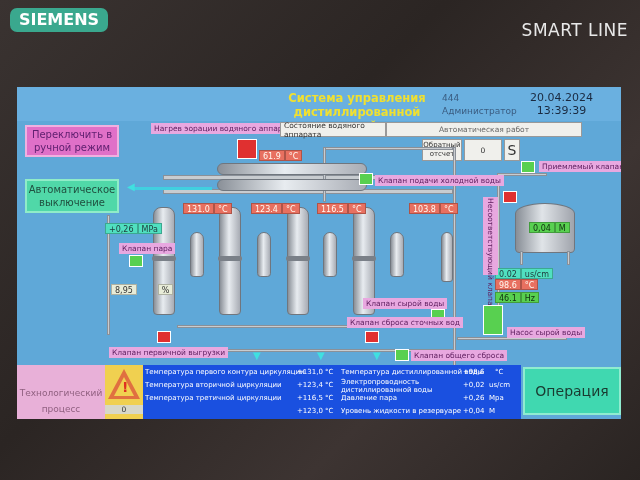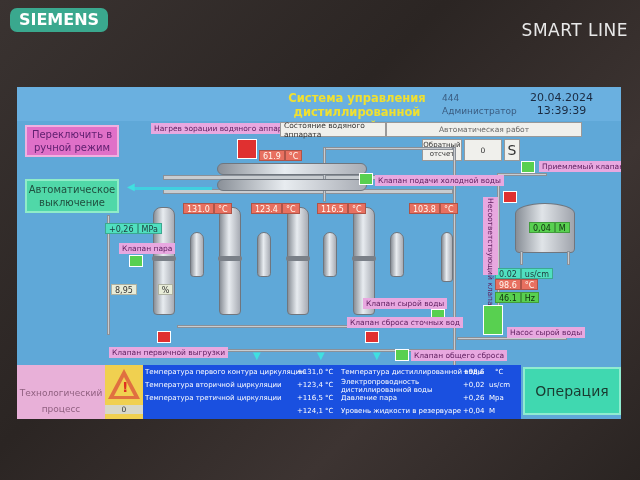--- a/index.html
+++ b/index.html
@@ -199,21 +199,21 @@
       <div class="ro" style="left:2px;top:1px;">Температура первого контура циркуляции</div>
       <div class="ro" style="left:154px;top:1px;">+131,0</div>
       <div class="ro" style="left:182px;top:1px;">°C</div>
       <div class="ro" style="left:2px;top:14px;">Температура вторичной циркуляции</div>
       <div class="ro" style="left:154px;top:14px;">+123,4</div>
       <div class="ro" style="left:182px;top:14px;">°C</div>
       <div class="ro" style="left:2px;top:27px;">Температура третичной циркуляции</div>
       <div class="ro" style="left:154px;top:27px;">+116,5</div>
       <div class="ro" style="left:182px;top:27px;">°C</div>
       <div class="ro" style="left:2px;top:40px;margin-top:40px;">Температура четвертого контура циркуляции</div>
-      <div class="ro" style="left:154px;top:40px;">+124,1</div>
+      <div class="ro" style="left:154px;top:40px;">+123,0</div>
       <div class="ro" style="left:182px;top:40px;">°C</div>
       <div class="ro" style="left:198px;top:1px;">Температура дистиллированной воды</div>
       <div class="ro" style="left:320px;top:1px;">+98,6</div>
       <div class="ro" style="left:352px;top:1px;">°C</div>
       <div class="ro" style="left:198px;top:13px;width:110px;white-space:normal;line-height:8px;">Электропроводность дистиллированной воды</div>
       <div class="ro" style="left:320px;top:14px;">+0,02</div>
       <div class="ro" style="left:346px;top:14px;">us/cm</div>
       <div class="ro" style="left:198px;top:27px;">Давление пара</div>
       <div class="ro" style="left:320px;top:27px;">+0,26</div>
       <div class="ro" style="left:346px;top:27px;">Mpa</div>

